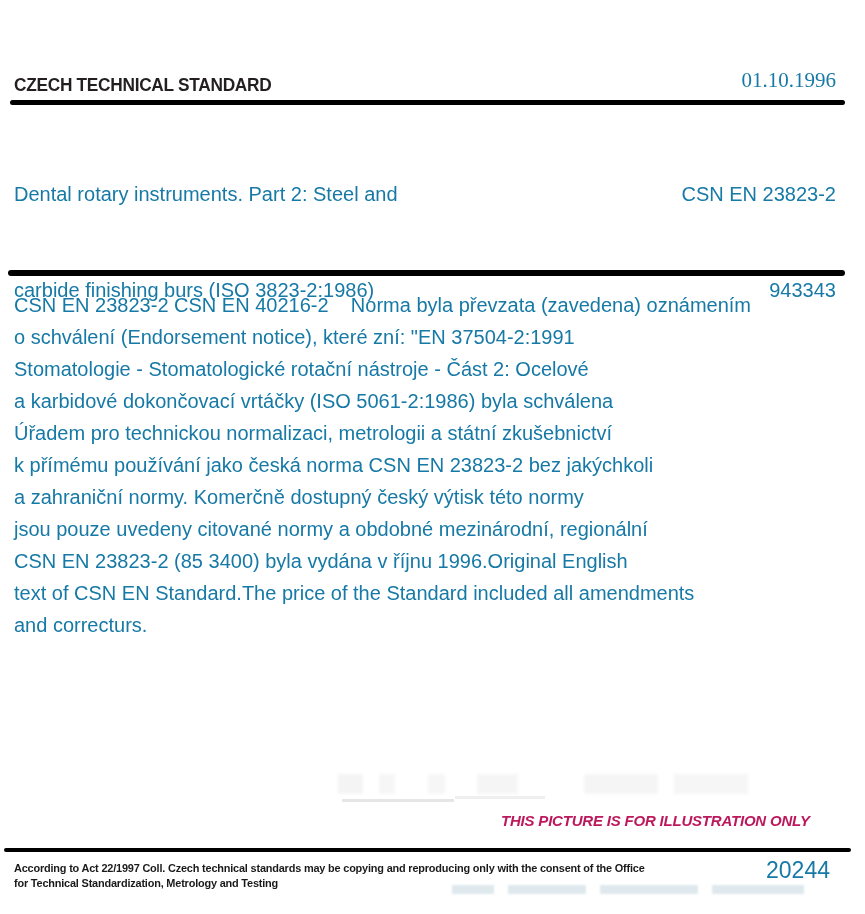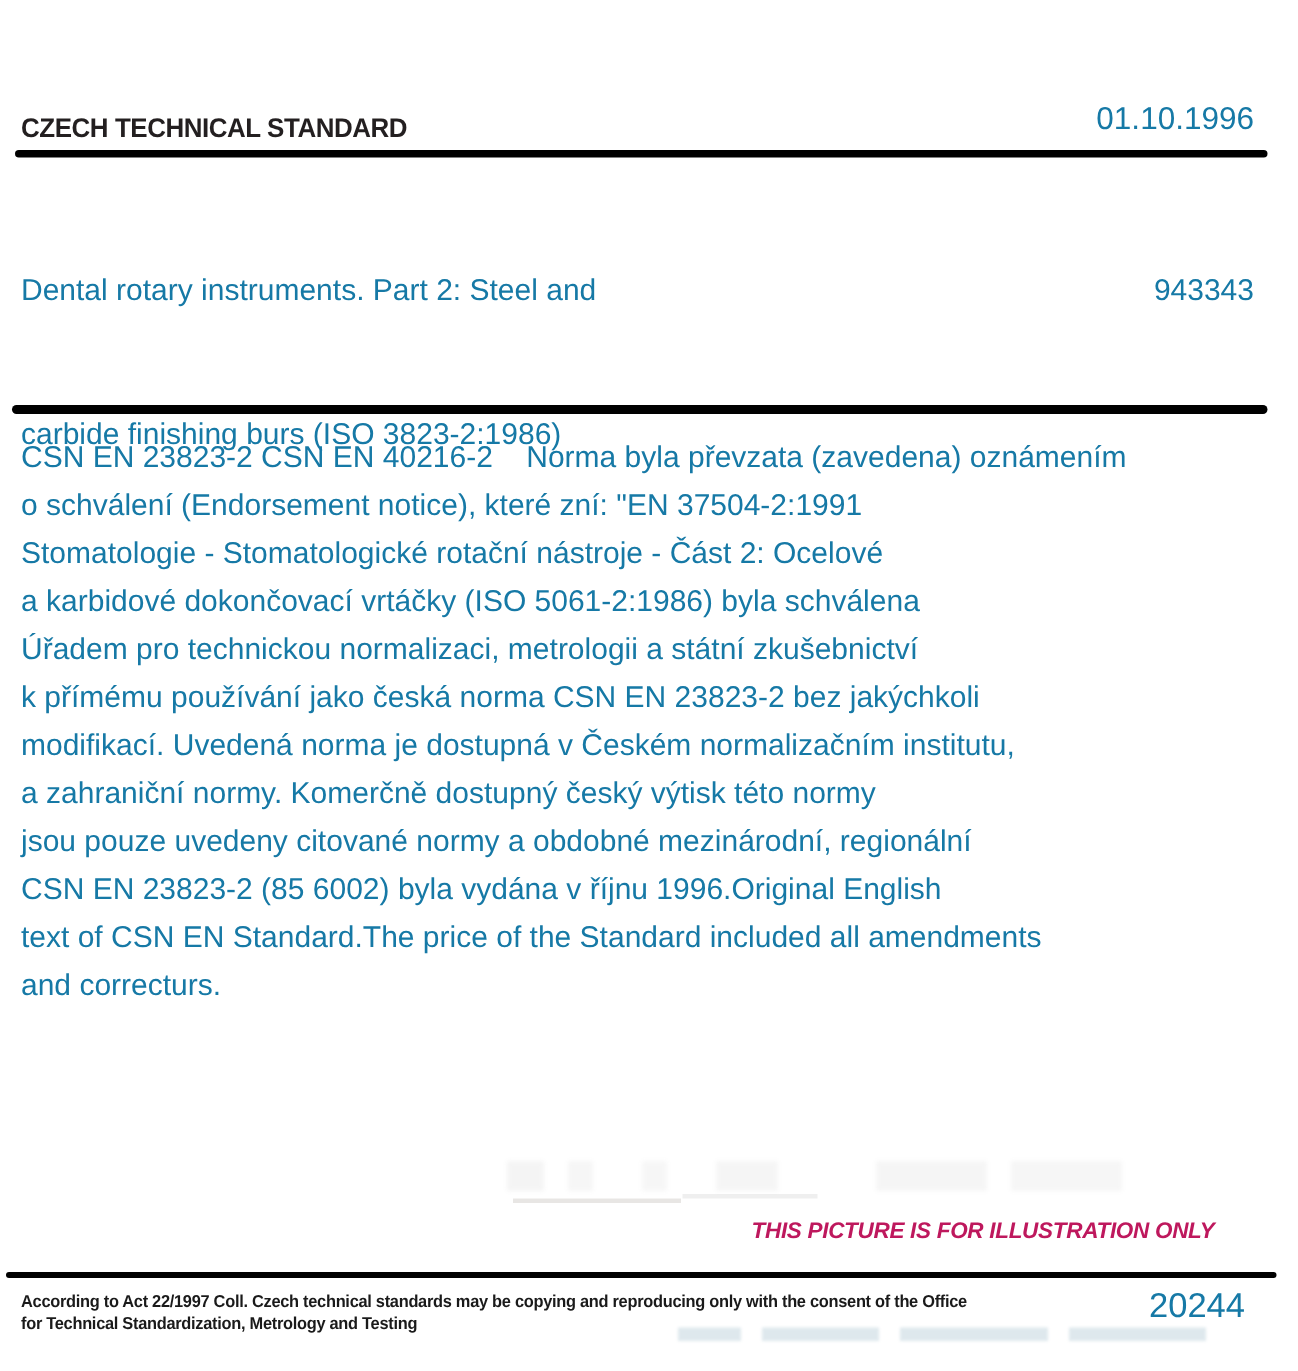--- a/index.html
+++ b/index.html
@@ -7,21 +7,21 @@
     width: 865px; height: 914px;
     background: #ffffff;
     font-family: "Liberation Sans", sans-serif;
     overflow: hidden;
   }
   .page {
     position: relative;
     width: 865px; height: 796px;
     background: #ffffff;
   }
-  .accent { color: #1679A6; }
+  .accent { color: #1679A6; font-family: Liberation Serif, serif; }
 
   .header-label {
     position: absolute; left: 14px; top: 75px;
     font-size: 18px; font-weight: bold; color: #231f20;
     letter-spacing: -0.3px;
     transform: scaleX(0.96); transform-origin: left center;
     white-space: pre;
   }
   .header-date {
     position: absolute; right: 29px; top: 68px;
@@ -94,36 +94,36 @@
 
   <div class="header-label">CZECH TECHNICAL STANDARD</div>
   <div class="header-date accent">01.10.1996</div>
   <div class="rule rule-1"></div>
 
   <div class="title-left">
     <div>Dental rotary instruments. Part 2: Steel and</div>
     <div>carbide finishing burs (ISO 3823-2:1986)</div>
   </div>
   <div class="title-right">
+    <div>CSN EN 23823-2</div>
     <div>943343</div>
   </div>
 
   <div class="rule rule-2"></div>
 
   <div class="body-text">
     <div class="body-line">CSN EN 23823-2 CSN EN 40216-2    Norma byla převzata (zavedena) oznámením</div>
     <div class="body-line">o schválení (Endorsement notice), které zní: "EN 37504-2:1991</div>
     <div class="body-line">Stomatologie - Stomatologické rotační nástroje - Část 2: Ocelové</div>
     <div class="body-line">a karbidové dokončovací vrtáčky (ISO 5061-2:1986) byla schválena</div>
     <div class="body-line">Úřadem pro technickou normalizaci, metrologii a státní zkušebnictví</div>
     <div class="body-line">k přímému používání jako česká norma CSN EN 23823-2 bez jakýchkoli</div>
-    <div class="body-line">modifikací. Uvedená norma je dostupná v Českém normalizačním institutu,</div>
     <div class="body-line">a zahraniční normy. Komerčně dostupný český výtisk této normy</div>
     <div class="body-line">jsou pouze uvedeny citované normy a obdobné mezinárodní, regionální</div>
-    <div class="body-line">CSN EN 23823-2 (85 6002) byla vydána v říjnu 1996.Original English</div>
+    <div class="body-line">CSN EN 23823-2 (85 3400) byla vydána v říjnu 1996.Original English</div>
     <div class="body-line">text of CSN EN Standard.The price of the Standard included all amendments</div>
     <div class="body-line">and correcturs.</div>
   </div>
 
   <div class="faint-smudge"></div>
   <div class="faint-underline"></div>
   <div class="faint-underline-2"></div>
 
   <div class="illustration-note">THIS PICTURE IS FOR ILLUSTRATION ONLY</div>
 

